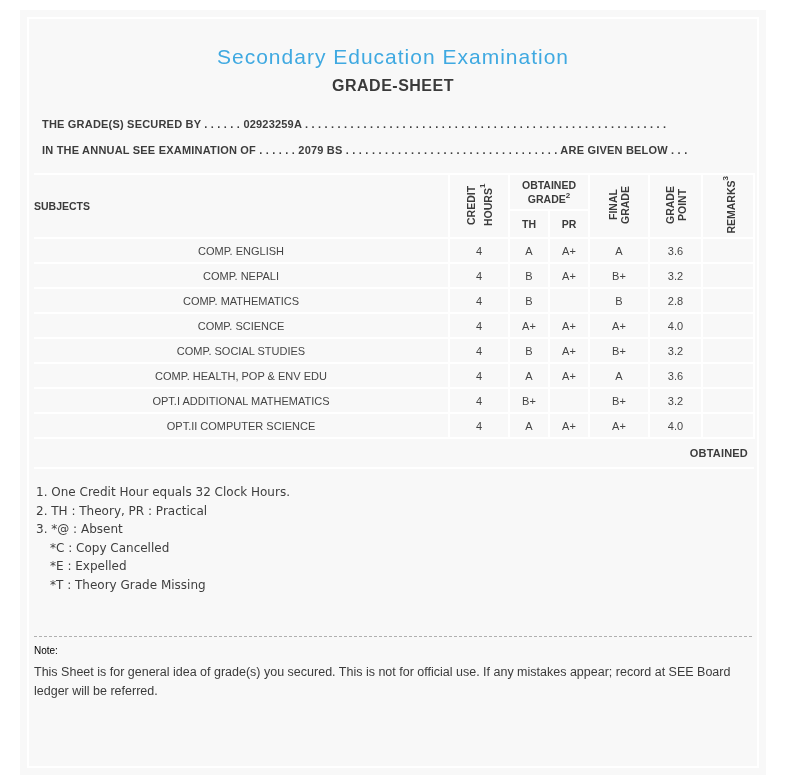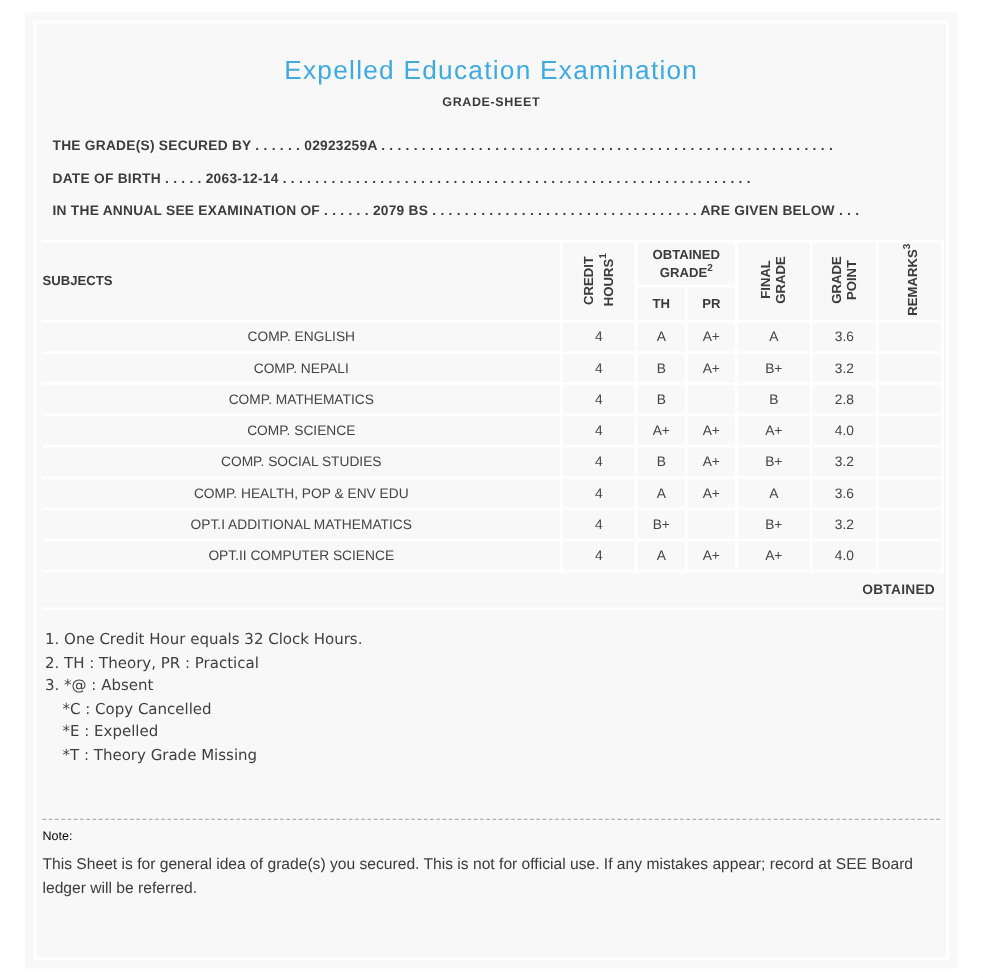--- a/index.html
+++ b/index.html
@@ -13,21 +13,21 @@
   }
   .sheet{
     border:2px solid #ffffff;height:100%;box-sizing:border-box;
     padding:14px 5px 10px 5px;overflow:hidden;
   }
   .page-title{
     text-align:center;font-size:21px;font-weight:300;letter-spacing:1px;
     color:#3fa9e1;margin-top:12px;
   }
   .page-subtitle{
-    text-align:center;font-size:10px;font-weight:700;letter-spacing:0.5px;
+    text-align:center;font-size:16px;font-weight:700;letter-spacing:0.5px;
     color:#3a3a3a;margin-top:8px;font-stretch:condensed;
   }
   .intro{margin:16px 8px 0 8px;}
   .intro-line{
     font-size:11px;font-weight:700;color:#3c3c3c;line-height:26px;
     white-space:nowrap;overflow:hidden;font-stretch:condensed;letter-spacing:0.2px;
   }
   table.grades{
     border-collapse:collapse;width:720px;margin-top:10px;table-layout:fixed;
   }
@@ -75,35 +75,29 @@
     font-stretch:condensed;max-width:716px;
   }
 </style>
 </head>
 <body>
 
 <div id="screen">
   <div class="panel">
     <div class="sheet">
 
-      <div class="page-title">Expelled Education Examination</div>
+      <div class="page-title">Secondary Education Examination</div>
       <div class="page-subtitle">GRADE-SHEET</div>
 
       <div class="intro">
         <div class="intro-line">
           <span>THE GRADE(S) SECURED BY</span>
           <span>. . . . . .</span>
           <span>02923259A</span>
           <span>. . . . . . . . . . . . . . . . . . . . . . . . . . . . . . . . . . . . . . . . . . . . . . . . . . . . . . . .</span>
-        </div>
-        <div class="intro-line">
-          <span>DATE OF BIRTH</span>
-          <span>. . . . .</span>
-          <span>2063-12-14</span>
-          <span>. . . . . . . . . . . . . . . . . . . . . . . . . . . . . . . . . . . . . . . . . . . . . . . . . . . . . . . . . .</span>
         </div>
         <div class="intro-line">
           <span>IN THE ANNUAL SEE EXAMINATION OF</span>
           <span>. . . . . .</span>
           <span>2079 BS</span>
           <span>. . . . . . . . . . . . . . . . . . . . . . . . . . . . . . . . .</span>
           <span>ARE GIVEN BELOW . . .</span>
         </div>
       </div>
 

